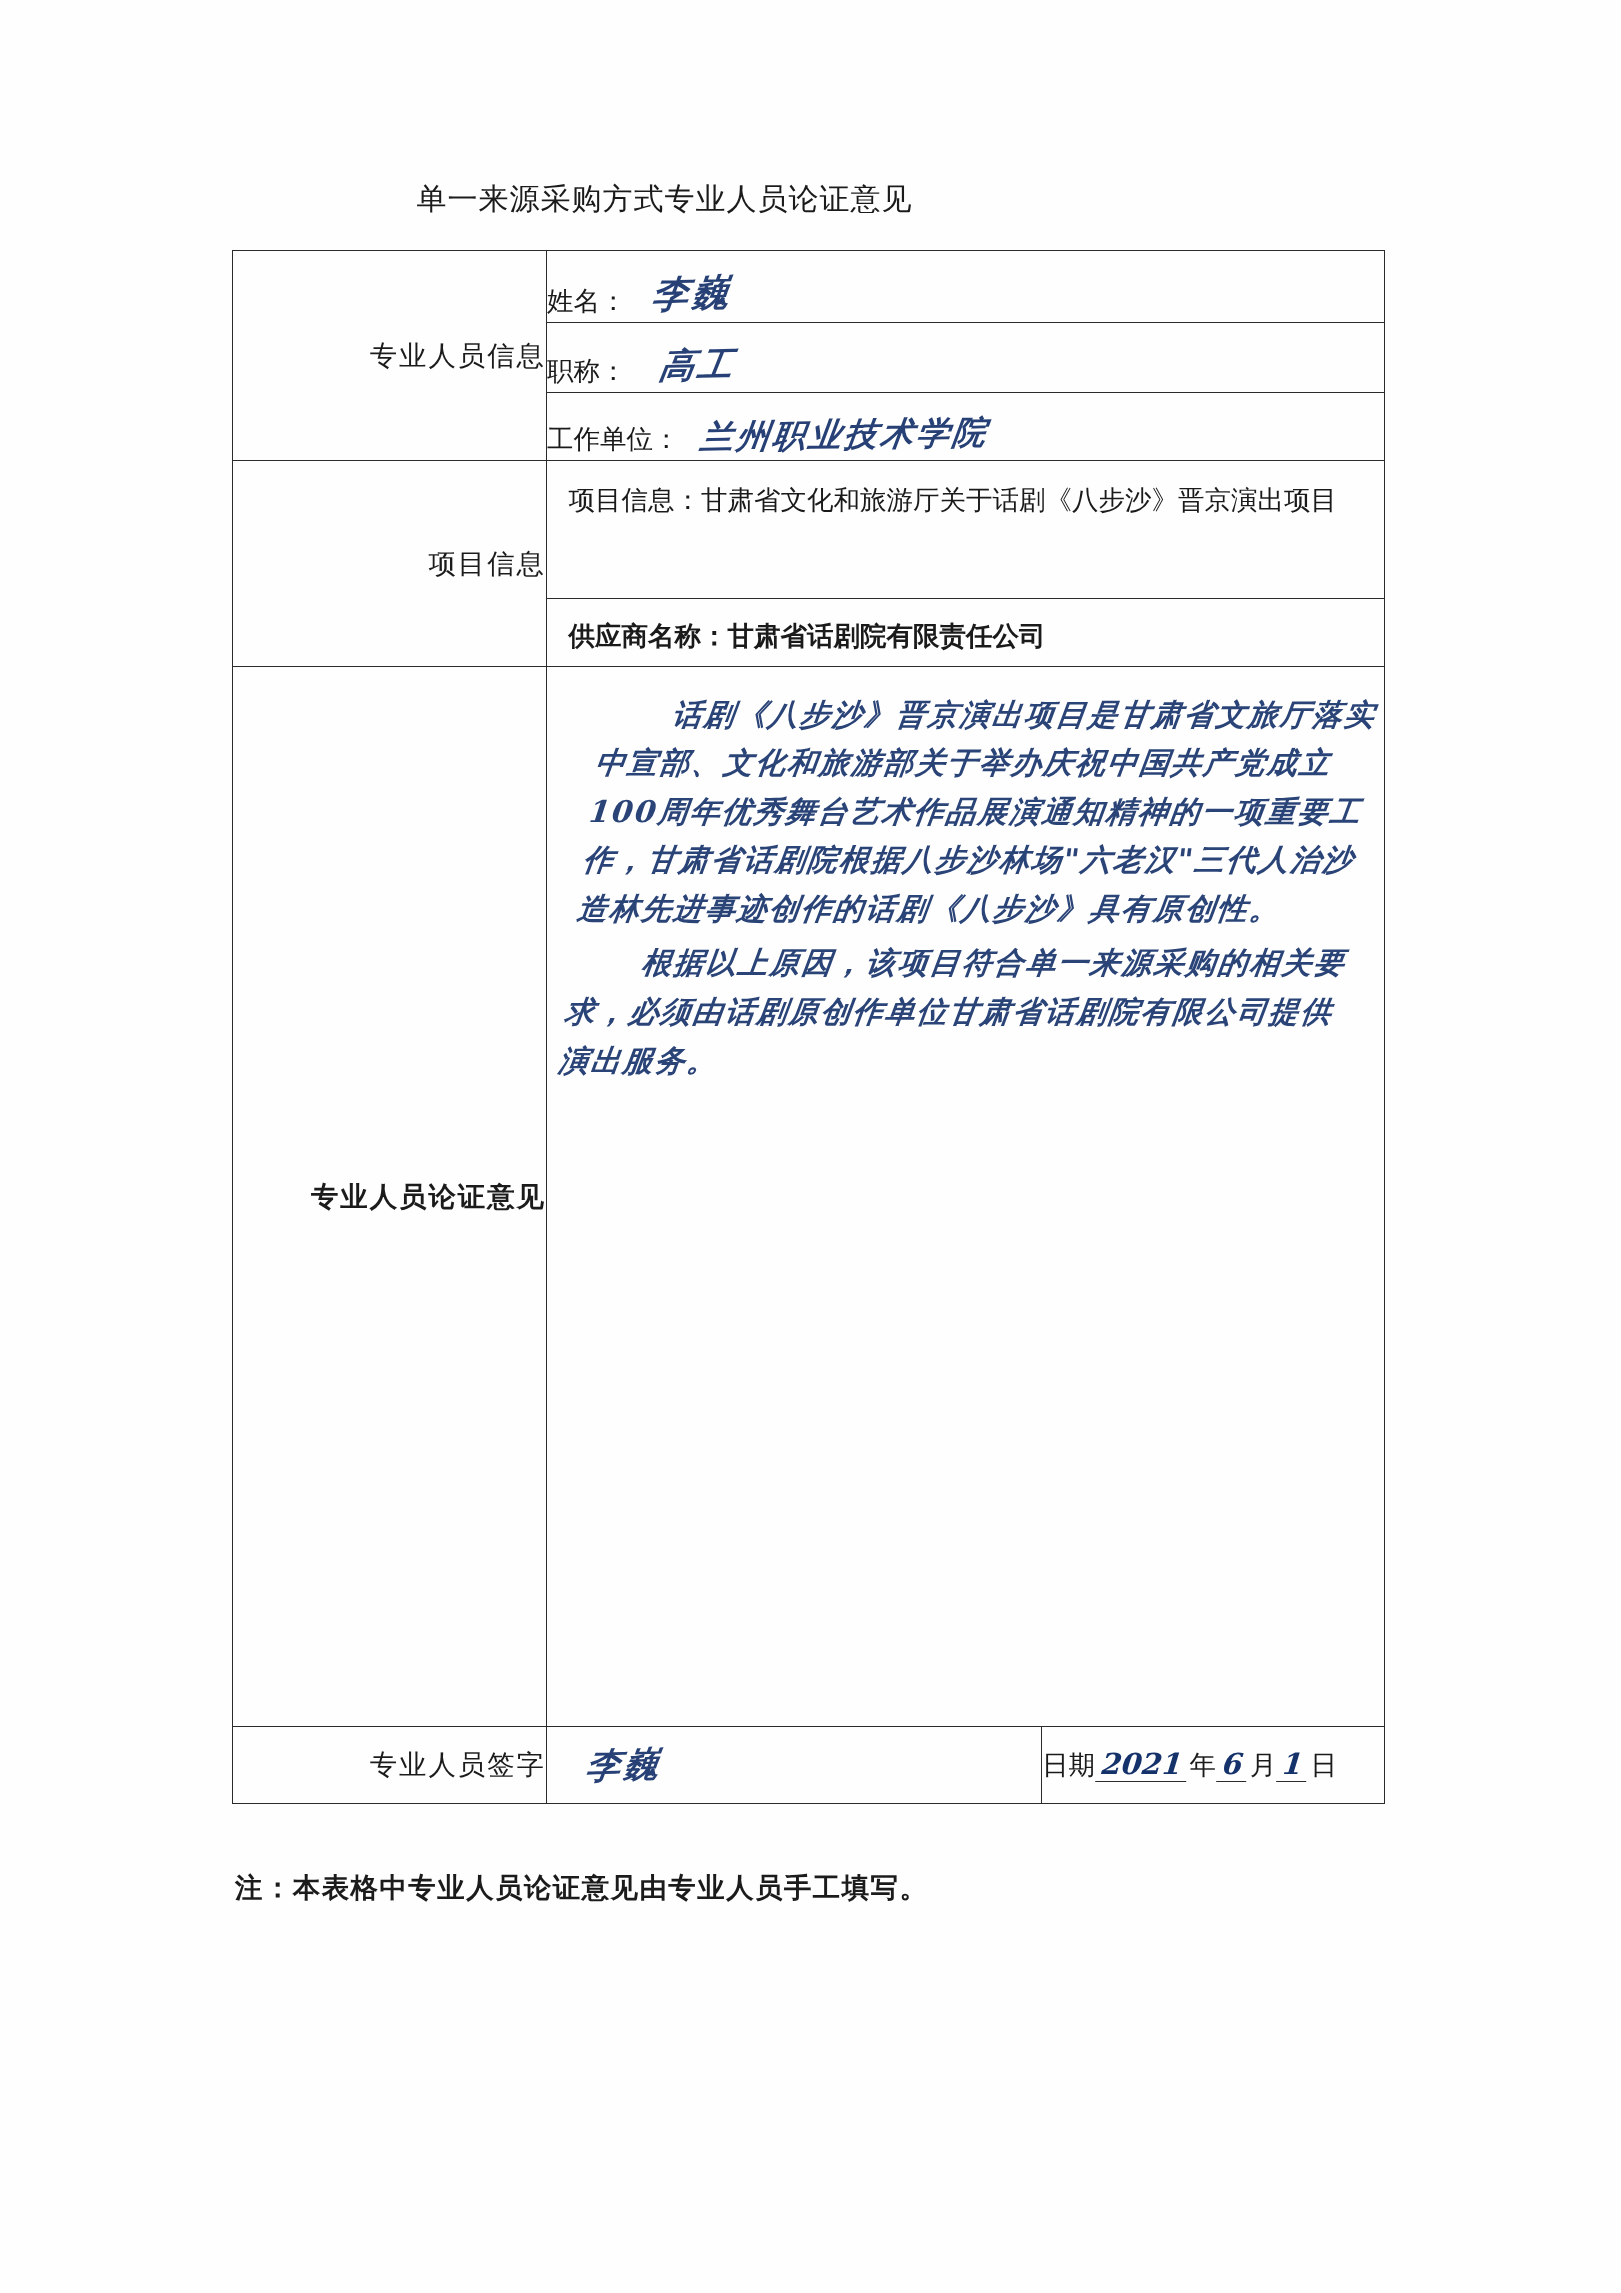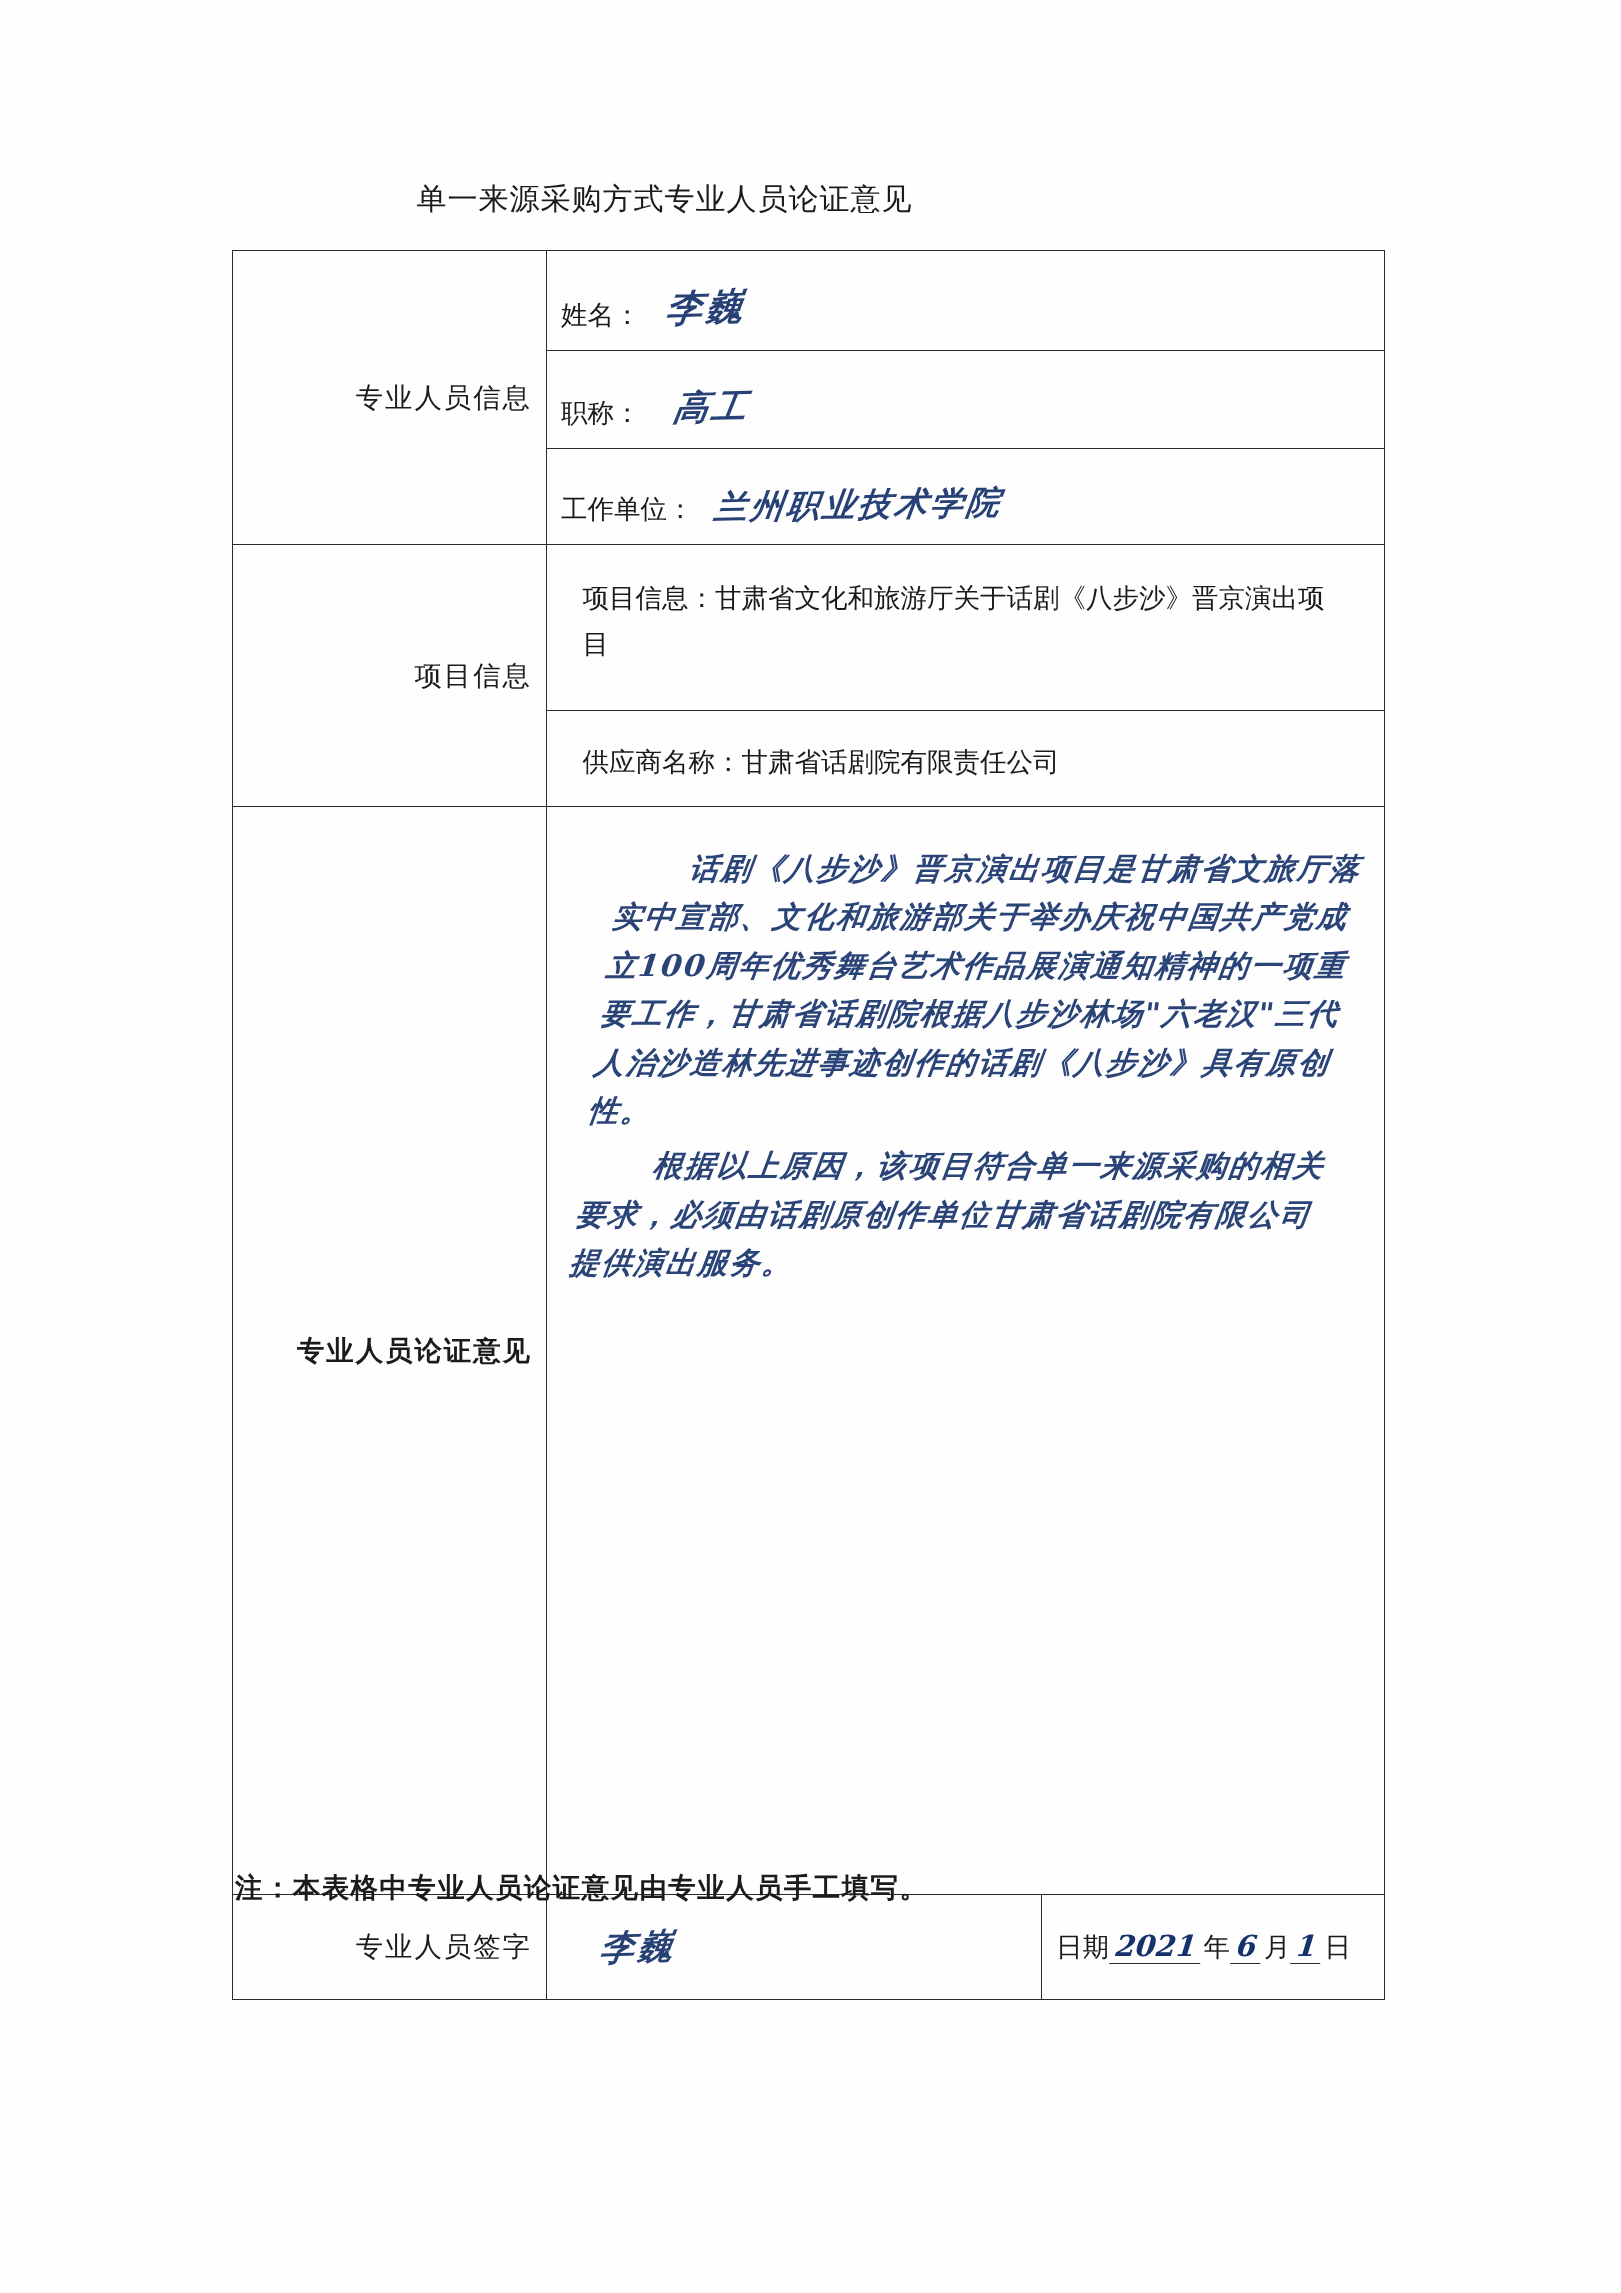--- a/index.html
+++ b/index.html
@@ -36,21 +36,21 @@
     position: absolute;
     left: 232px;
     top: 250px;
     width: 1152px;
     border-collapse: collapse;
     table-layout: fixed;
   }
   .form-table td {
     border: 1.5px solid #2b2b2b;
     vertical-align: top;
-    padding: 14px;
+    padding: 0;
   }
   .lbl-cell {
     width: 314px;
     text-align: right;
     vertical-align: middle !important;
     font-size: 27.4px;
     letter-spacing: 2px;
     color: #1b1b1b;
   }
   .field-cell {
@@ -59,21 +59,21 @@
     line-height: 1.55;
     position: relative;
   }
   .field-label {
     white-space: nowrap;
   }
   .row-h1 { height: 71px; }
   .row-h2 { height: 69px; }
   .row-h3 { height: 67px; }
   .row-proj { height: 137px; }
-  .row-supp { height: 67px; }
+  .row-supp { height: 67px; font-weight: bold; }
   .row-opinion { height: 1059px; }
   .row-sign { height: 76px; }
 
   .field-inline {
     display: flex;
     align-items: flex-end;
     height: 100%;
   }
   .hand {
     font-family: "DejaVu Serif", serif;

